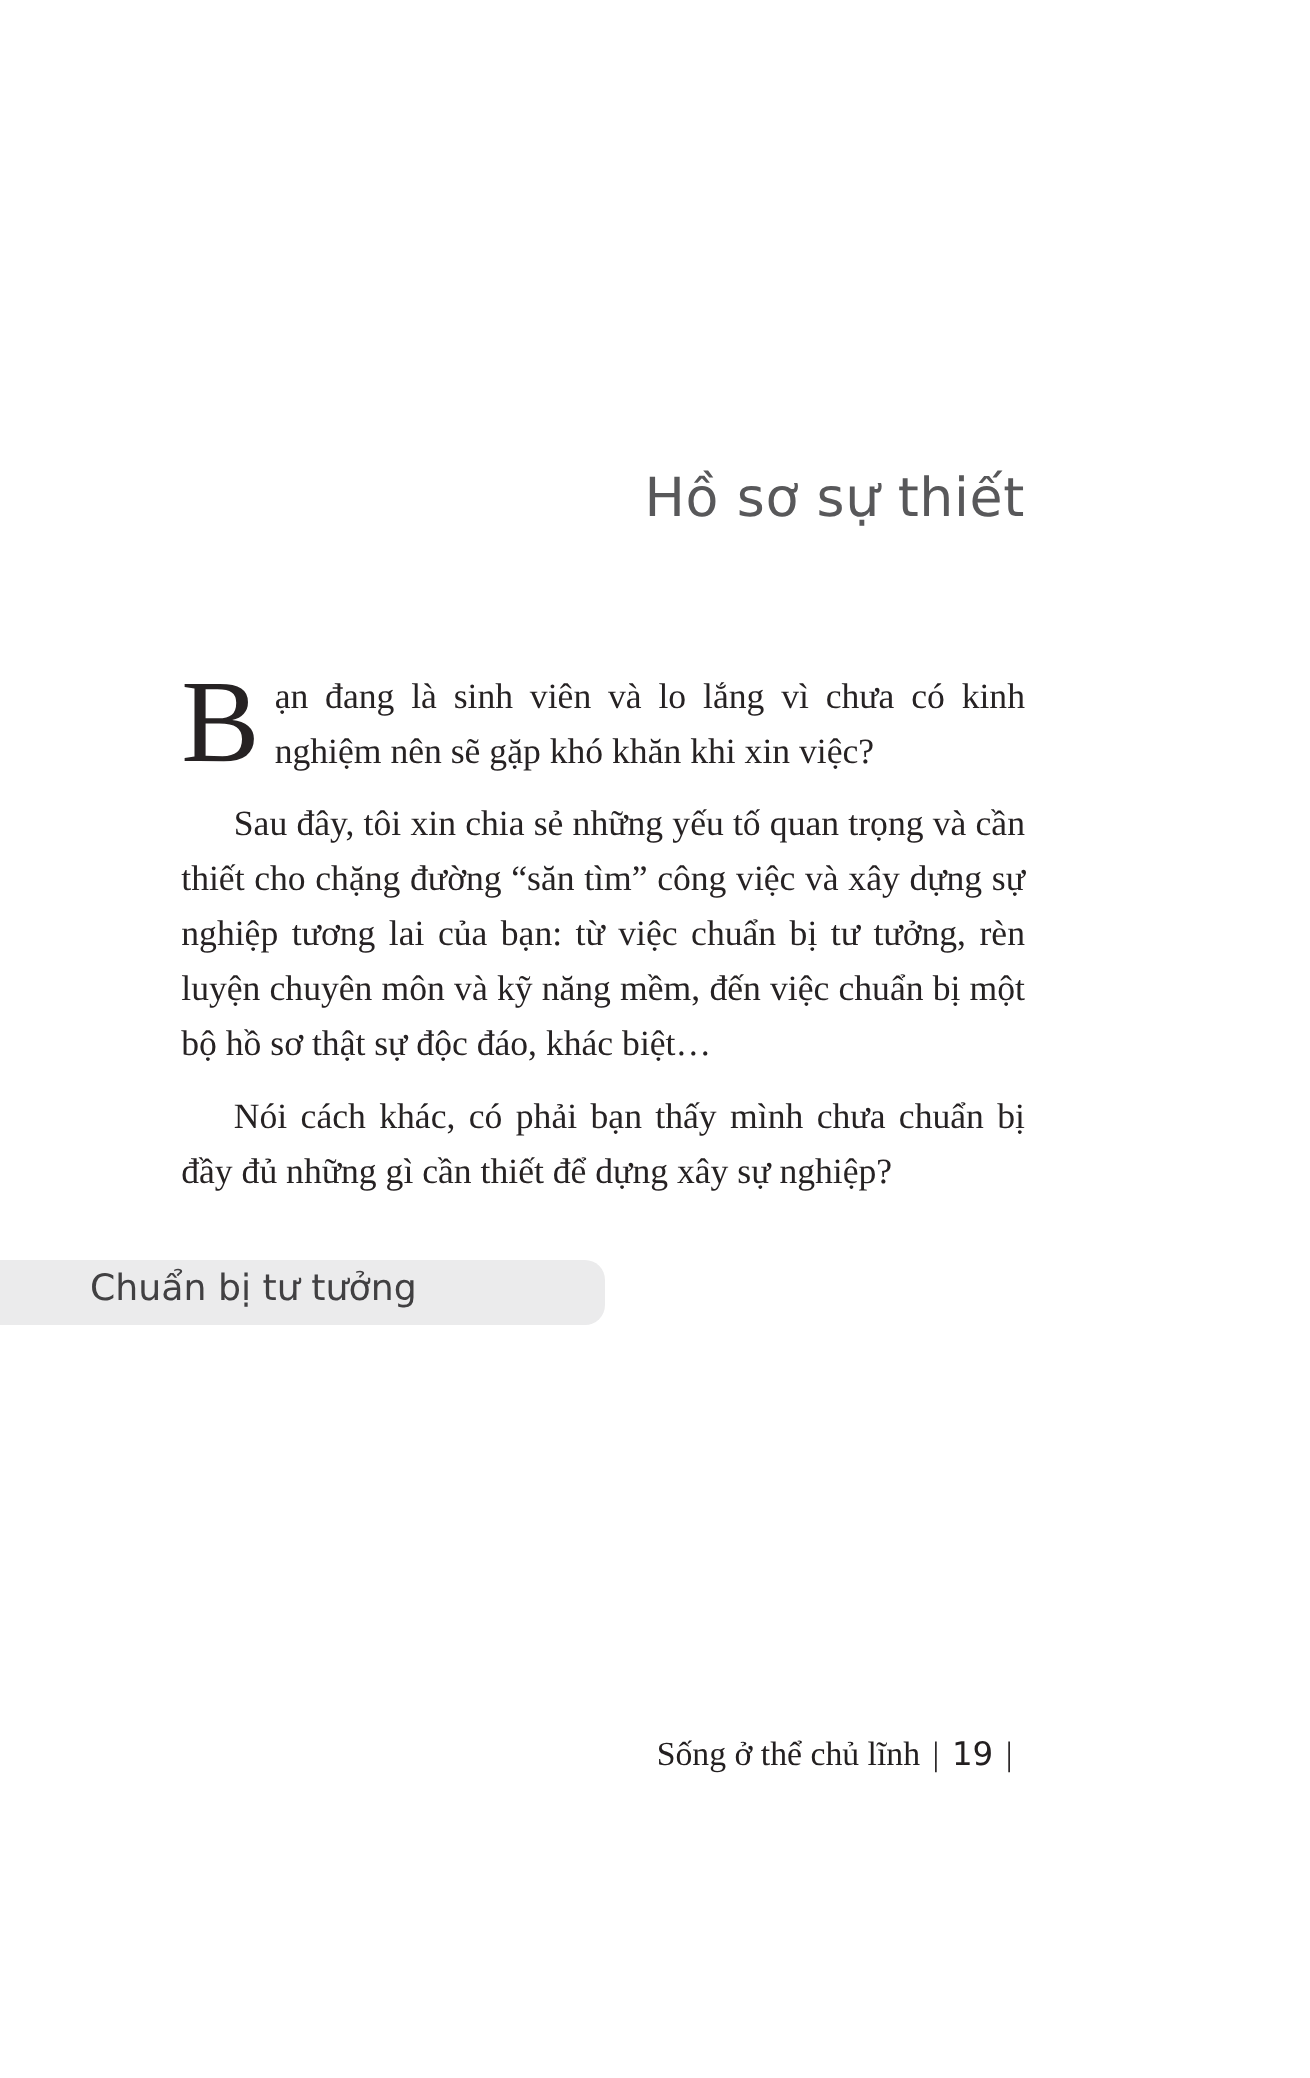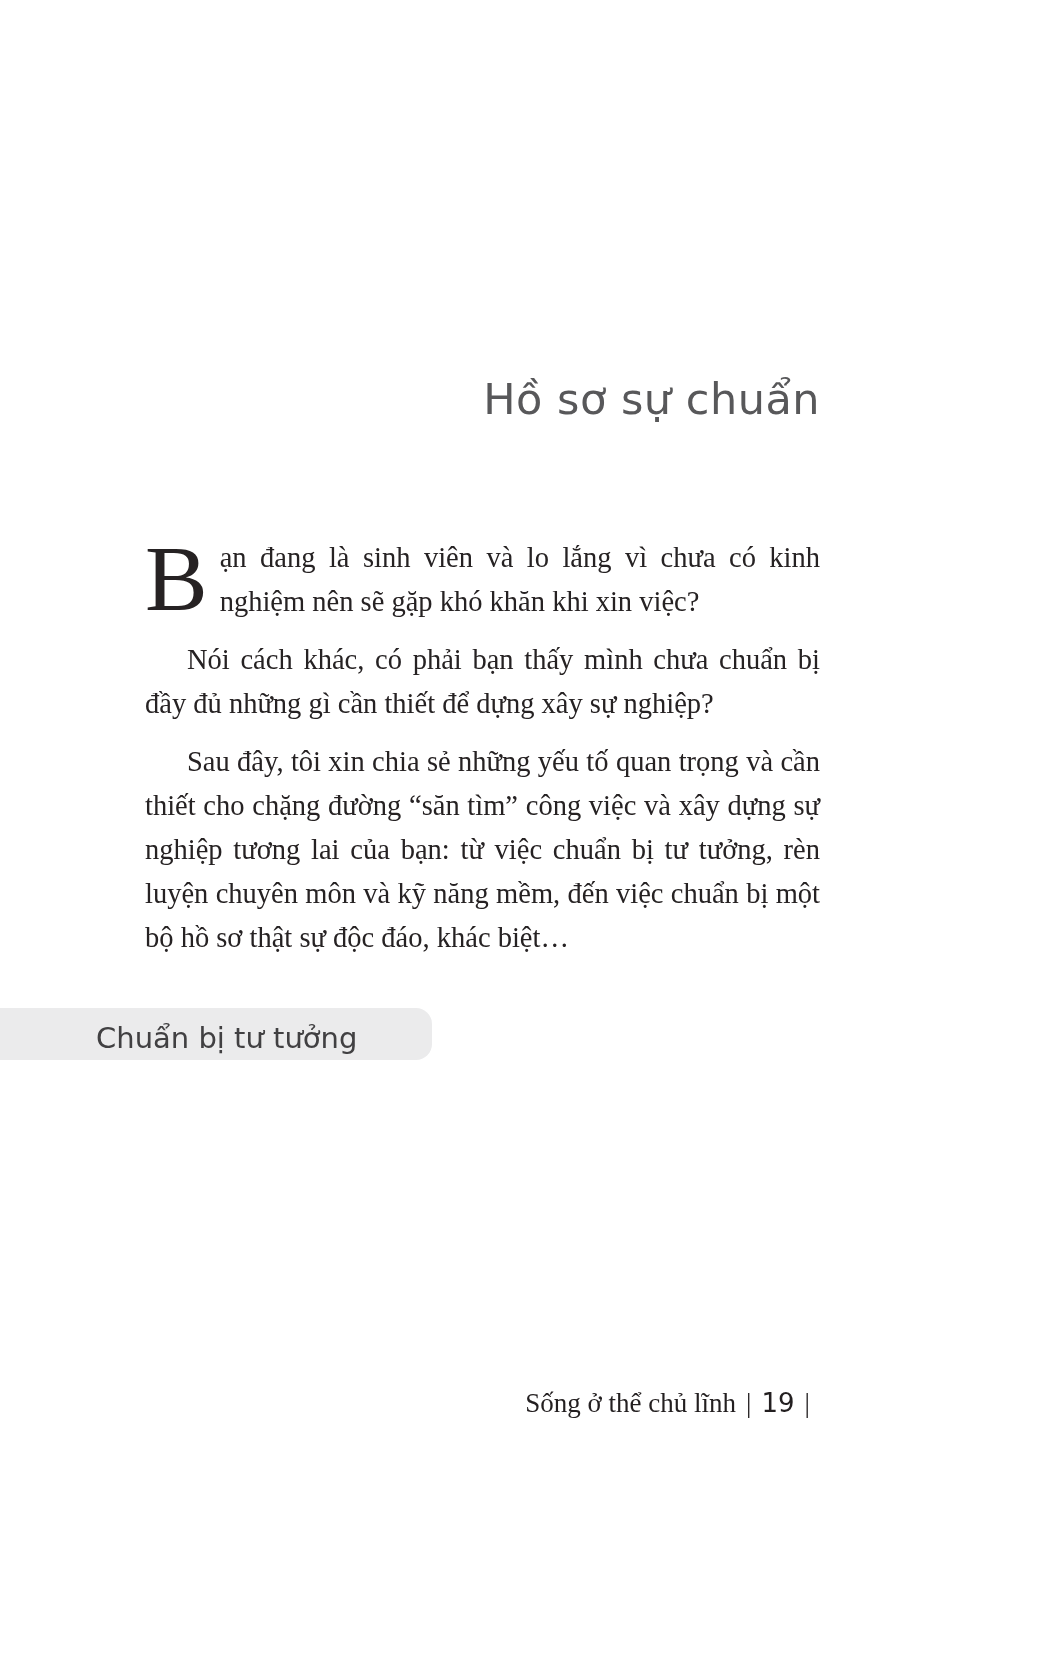--- a/index.html
+++ b/index.html
@@ -46,27 +46,27 @@
     padding-right: 12px;
     padding-top: 4px;
     color: #262223;
     font-family: "Liberation Serif", serif;
   }
   .section-bar {
     position: relative;
     margin-left: -145px;
     margin-top: 48px;
     margin-bottom: 26px;
-    width: 432px;
+    width: 484px;
     height: 52px;
     background: #ebebec;
     border-radius: 0 16px 16px 0;
     display: flex;
-    align-items: flex-end;
-    padding-left: 96px;
+    align-items: flex-start;
+    padding-left: 72px;
   }
   .section-bar .label {
     font-family: "DejaVu Sans", "Liberation Sans", sans-serif;
     font-size: 29px;
     color: #414042;
     white-space: nowrap;
   }
   .footer {
     position: absolute;
     right: 228px;
@@ -88,33 +88,33 @@
     font-size: 26px;
   }
 </style>
 </head>
 <body>
 
 <div class="page">
   <div class="content">
 
     <h1 class="chapter-title">
-      <span>Hồ sơ sự chuẩn</span><br>
+      <span>Hồ sơ sự thiết</span><br>
     </h1>
 
     <div class="body-text">
 
       <p class="para">
         <span class="dropcap">B</span><span>ạn đang là sinh viên và lo lắng vì chưa có kinh nghiệm nên sẽ gặp khó khăn khi xin việc?</span>
       </p>
 
 
+      <p class="para indent">Sau đây, tôi xin chia sẻ những yếu tố quan trọng và cần thiết cho chặng đường “săn tìm” công việc và xây dựng sự nghiệp tương lai của bạn: từ việc chuẩn bị tư tưởng, rèn luyện chuyên môn và kỹ năng mềm, đến việc chuẩn bị một bộ hồ sơ thật sự độc đáo, khác biệt…</p>
+
       <p class="para indent">Nói cách khác, có phải bạn thấy mình chưa chuẩn bị đầy đủ những gì cần thiết để dựng xây sự nghiệp?</p>
-
-      <p class="para indent">Sau đây, tôi xin chia sẻ những yếu tố quan trọng và cần thiết cho chặng đường “săn tìm” công việc và xây dựng sự nghiệp tương lai của bạn: từ việc chuẩn bị tư tưởng, rèn luyện chuyên môn và kỹ năng mềm, đến việc chuẩn bị một bộ hồ sơ thật sự độc đáo, khác biệt…</p>
 
       <div class="section-bar">
         <span class="label">Chuẩn bị tư tưởng</span>
       </div>
 
 
     </div>
   </div>
 
   <div class="footer">

